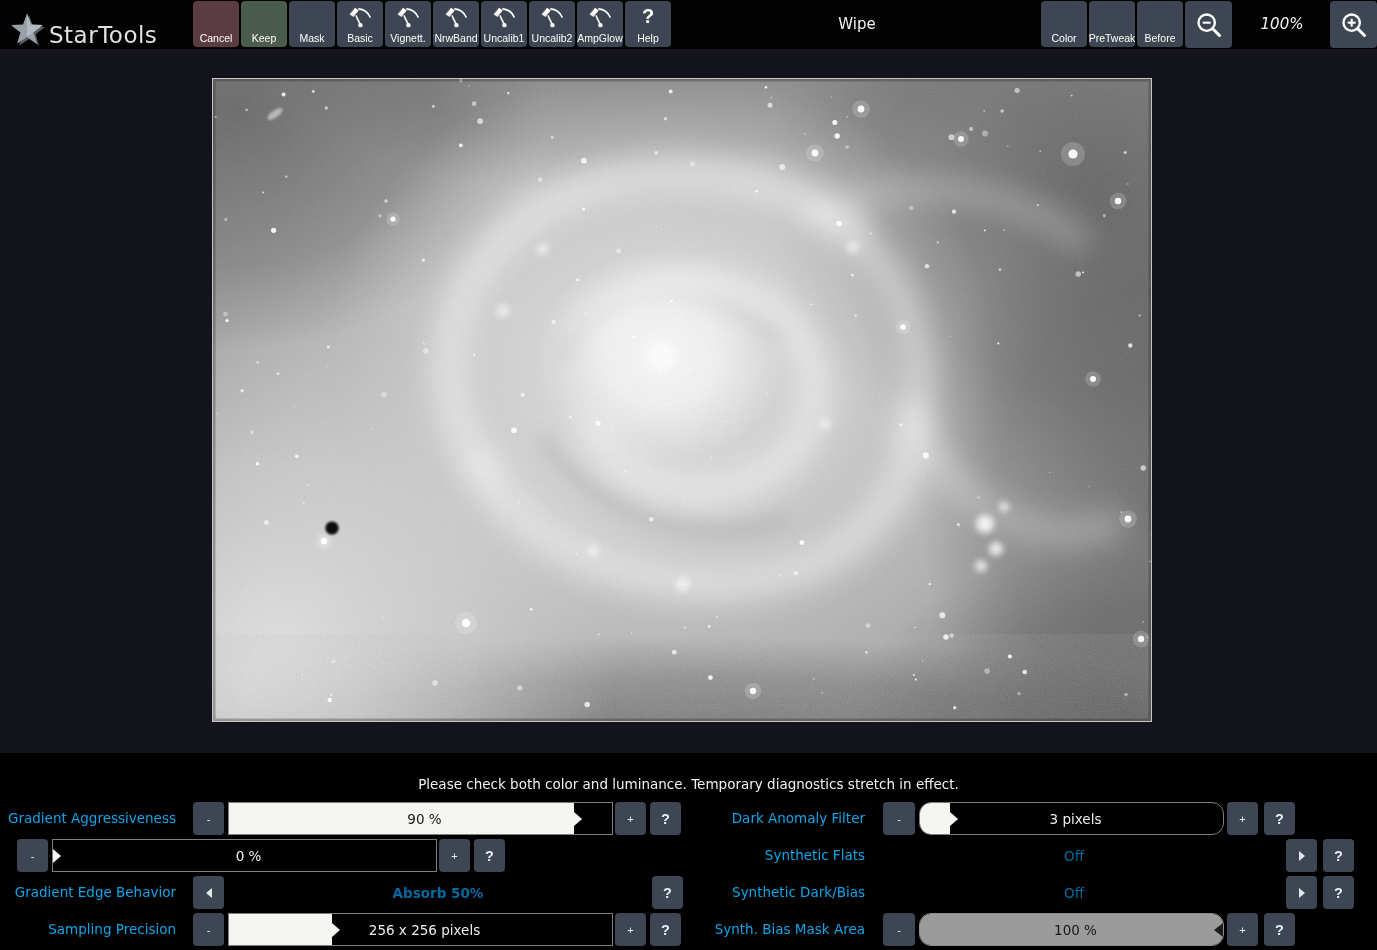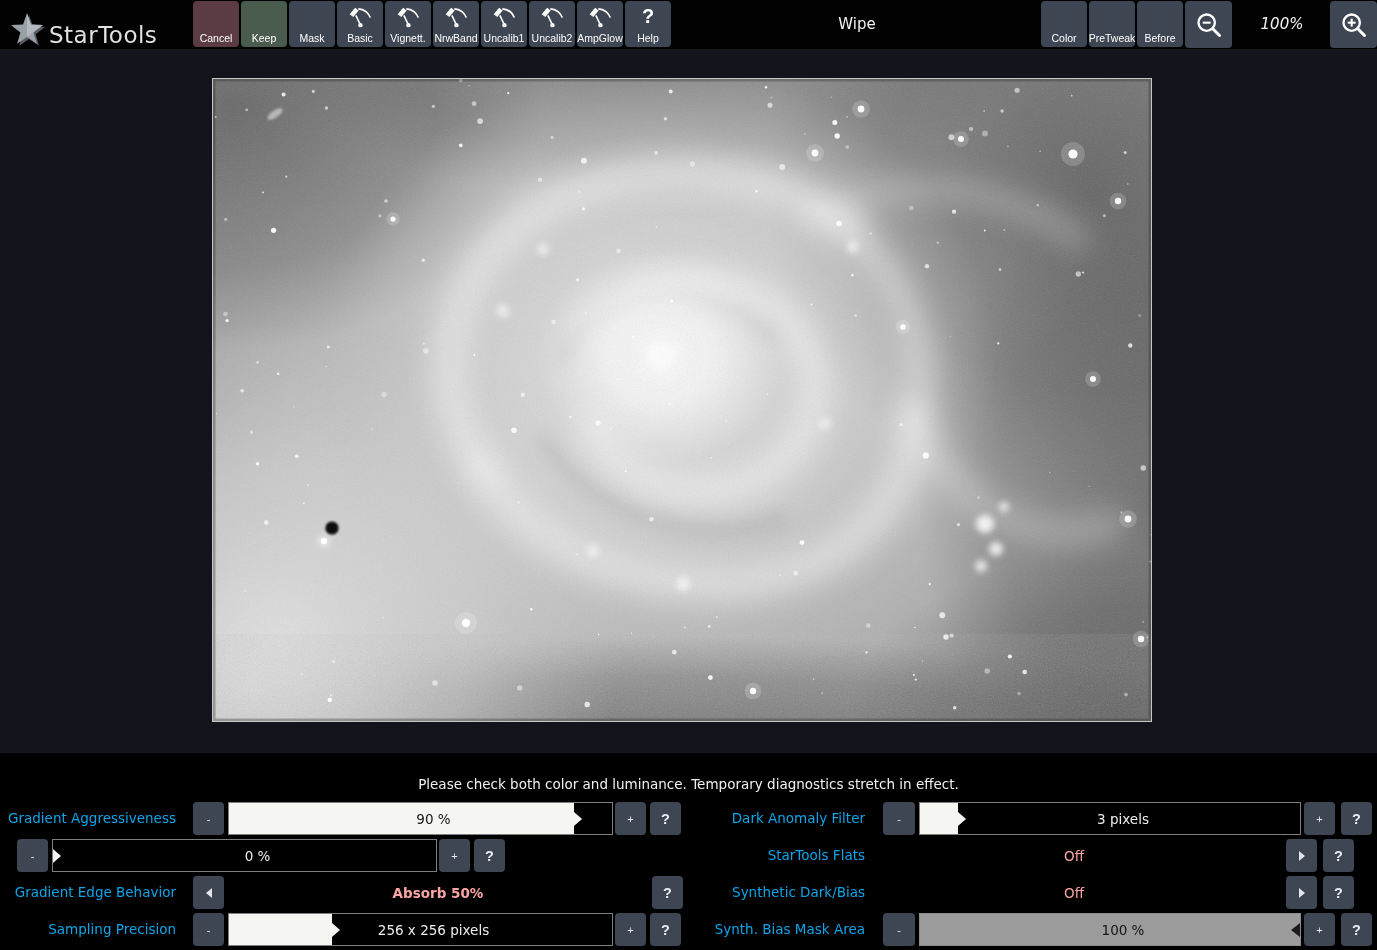--- a/index.html
+++ b/index.html
@@ -52,33 +52,33 @@
   .col.left  .cbtn.qbtn{width:31px;margin-left:4px;}
   .col.right .cbtn.qbtn{width:31px;margin-left:6px;}
   .col.left  .cbtn.arrowbtn{width:31px;margin-left:17px;margin-right:4px;}
   .col.right .cbtn.arrowbtn{width:31px;margin-left:3px;}
   .tri-left{width:0;height:0;border-top:5px solid transparent;border-bottom:5px solid transparent;
             border-right:6px solid #e2e6ec;}
   .tri-right{width:0;height:0;border-top:5px solid transparent;border-bottom:5px solid transparent;
              border-left:6px solid #e2e6ec;}
   .track{position:relative;height:33px;background:#000;border:1px solid #7e7e7e;box-sizing:border-box;overflow:hidden;}
   .col.left  .track{width:385px;}
-  .col.right .track{width:382px;}
+  .col.right .track{width:305px;border-radius:12px;}
   .fill{position:absolute;left:0;top:0;bottom:0;background:var(--slider_fill,#f5f5f2);}
   .thumb{position:absolute;top:50%;margin-top:-7px;width:0;height:0;border-top:7px solid transparent;
          border-bottom:7px solid transparent;border-left:8px solid var(--slider_fill,#f5f5f2);z-index:3;}
-  .val{position:absolute;left:13px;top:0;width:100%;height:100%;display:flex;align-items:center;
+  .val{position:absolute;left:4px;top:0;width:100%;height:100%;display:flex;align-items:center;
        justify-content:center;font-size:13.5px;color:#ededed;z-index:2;}
   .track.dark .val{color:#161616;}
   .track.disabled{border-color:#8d8d8d;}
   .track.disabled .fill{background:var(--slider_fill_disabled,#9b9b9b);}
   .track.disabled .thumb{left:auto;right:0;border-left:none;border-top:7px solid transparent;
         border-bottom:7px solid transparent;border-right:9px solid #1c1c1c;}
   .option-field{height:33px;background:#000;display:flex;align-items:center;justify-content:center;
-                font-size:13.5px;color:#fca5a5;box-sizing:border-box;}
+                font-size:13.5px;color:#0369a1;box-sizing:border-box;}
   .col.left  .option-field{width:420px;font-weight:bold;}
   .col.right .option-field{width:418px;}
 </style>
 </head>
 <body>
 
 <div class="app">
 
   <header class="toolbar">
     <div class="logo">
@@ -543,21 +543,21 @@
           <div class="track">
             <div class="fill" style="width: 10%;"></div>
             <div class="thumb" style="left: 10%;"></div>
             <span class="val">3 pixels</span>
           </div>
           <button class="cbtn plus">+</button>
           <button class="cbtn qbtn">?</button>
         </div>
 
         <div class="crow">
-          <span class="lbl">StarTools Flats</span>
+          <span class="lbl">Synthetic Flats</span>
           <div class="option-field">Off</div>
           <button class="cbtn arrowbtn">
             <span class="tri-right"></span>
           </button>
           <button class="cbtn qbtn">?</button>
         </div>
 
         <div class="crow">
           <span class="lbl">Synthetic Dark/Bias</span>
           <div class="option-field">Off</div>

